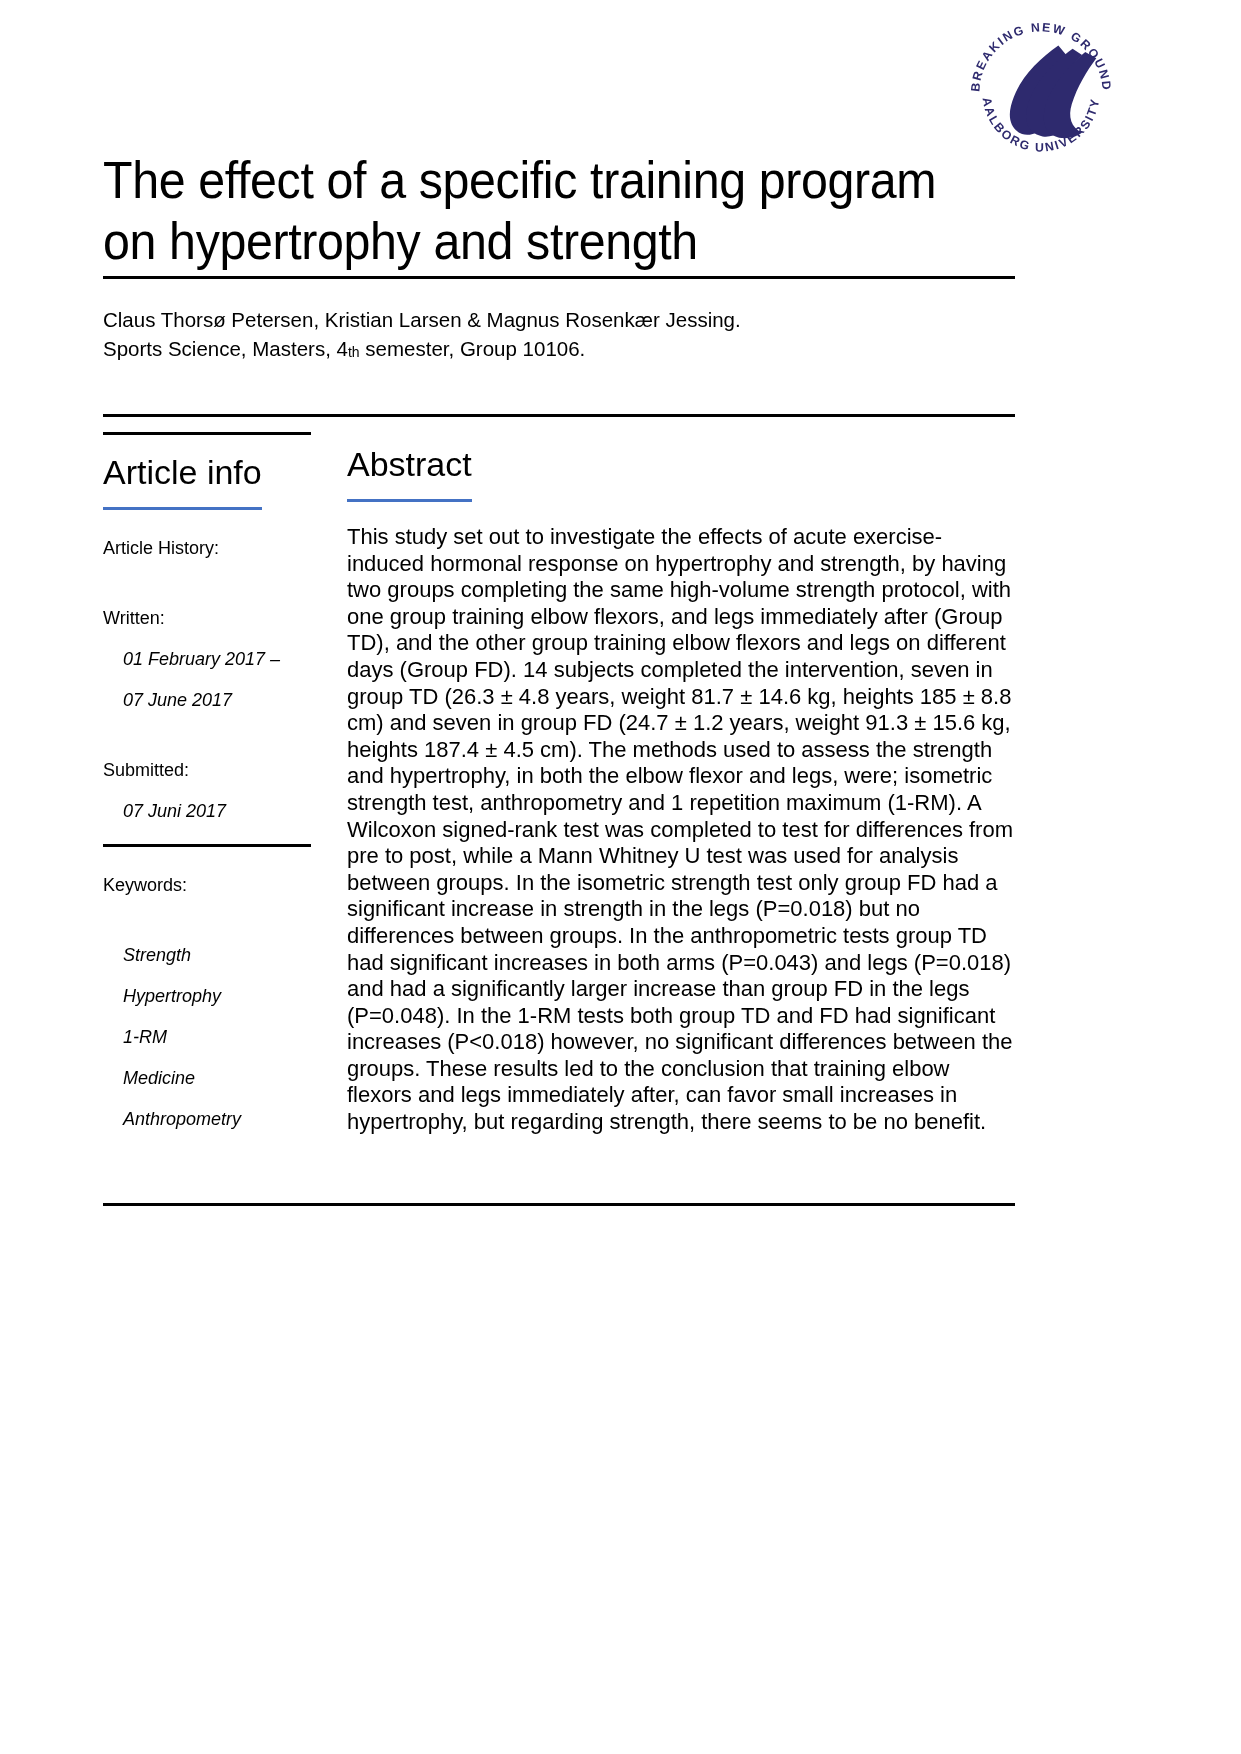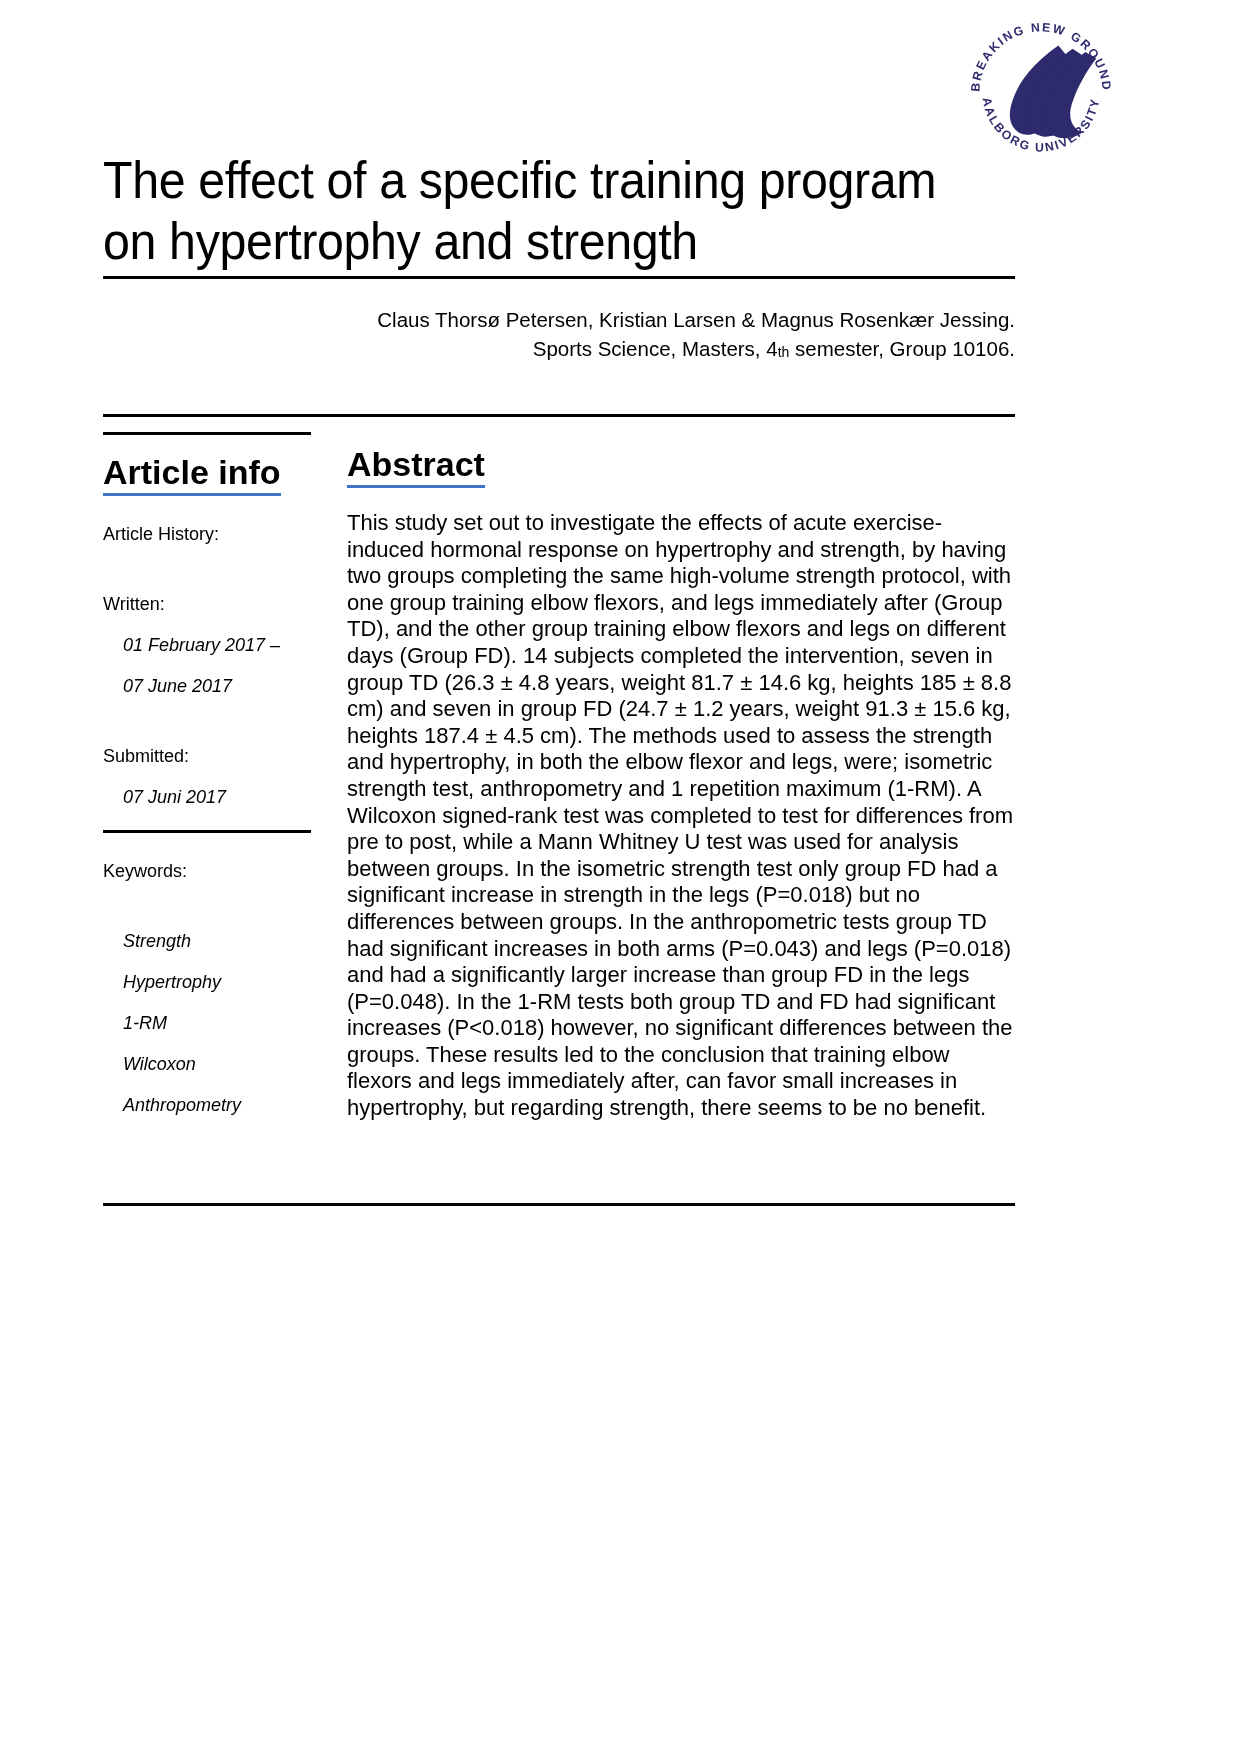--- a/index.html
+++ b/index.html
@@ -61,21 +61,20 @@
   .rule.r-bottom { top: 1203px; }
 
   
   .authors {
     position: absolute;
     left: 103px;
     top: 305px;
     width: 912px;
     font-size: 20.5px;
     line-height: 29px;
-    text-align: right;
   }
   .authors div { white-space: pre; }
   .ordsup {
     font-size: 14px;
     vertical-align: baseline;
     position: relative;
     top: 1px;
   }
 
   
@@ -88,25 +87,25 @@
   .col-right {
     position: absolute;
     left: 347px;
     top: 432px;
     width: 668px;
   }
 
   .sec-head {
     font-size: 34px;
     line-height: 40px;
-    font-weight: 700;
+    font-weight: 400;
     margin: 0;
     display: inline-block;
     border-bottom: 3px solid #4472c4;
-    padding-bottom: 1px;
+    padding-bottom: 15px;
   }
   .head-row { line-height: 1; }
 
   .left-rule {
     width: 208px;
     height: 0;
     border-top: 3px solid #000000;
     margin: 0;
   }
   .left-rule.top-rule { margin-bottom: 17px; }
@@ -197,21 +196,21 @@
     <div class="sp-md"></div>
     <p class="li">Keywords:</p>
 
     <div class="sp-lg"></div>
     <p class="li italic">Strength</p>
     <div class="sp-sm"></div>
     <p class="li italic">Hypertrophy</p>
     <div class="sp-sm"></div>
     <p class="li italic">1-RM</p>
     <div class="sp-sm"></div>
-    <p class="li italic">Wilcoxon</p>
+    <p class="li italic">Medicine</p>
     <div class="sp-sm"></div>
     <p class="li italic">Anthropometry</p>
   </div>
 
   <div class="col-right">
     <div class="sp-xs"></div>
     <div class="head-row">
       <h2 class="sec-head">Abstract</h2>
     </div>
     <div class="abs-gap"></div>

